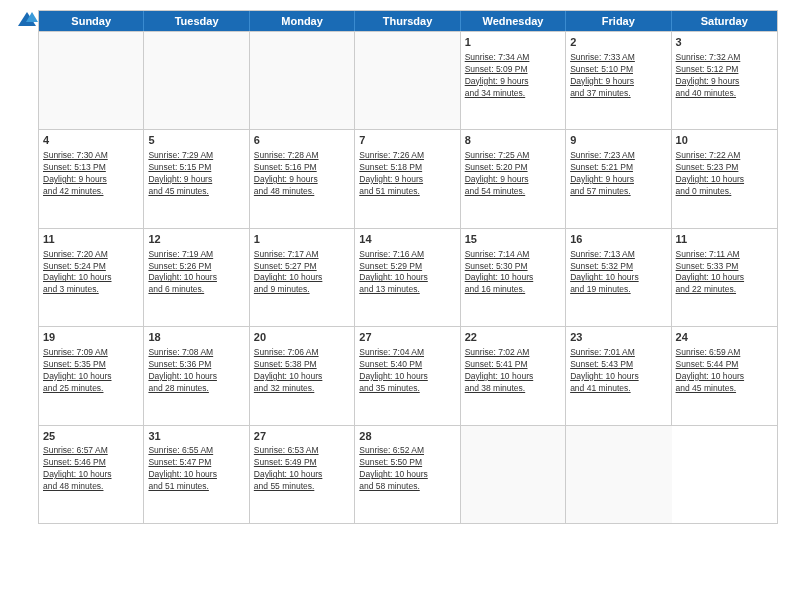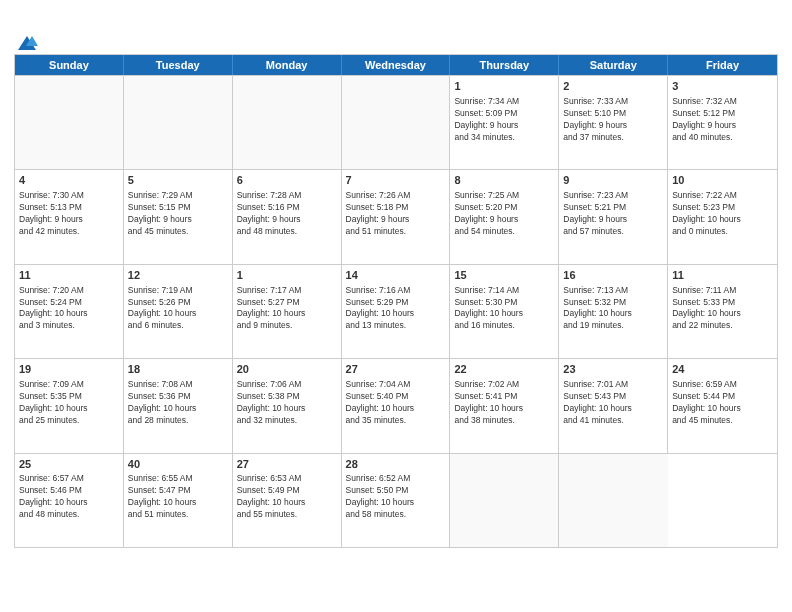--- a/index.html
+++ b/index.html
@@ -7,23 +7,21 @@
       font-family: Arial, sans-serif;
       background: #fff;
       width: 792px;
       height: 612px;
       overflow: hidden;
     }
     .page {
       width: 792px;
       height: 532px;
       display: flex;
-      flex-direction: column;
       padding: 10px 14px 8px 14px;
-      margin-top: 24px;
     }
     .header {
       display: flex;
       align-items: flex-start;
       justify-content: space-between;
       margin-bottom: 6px;
     }
     .logo {
       display: flex;
       flex-direction: column;
@@ -107,20 +105,21 @@
       font-size: 11px;
       font-weight: bold;
       color: #333;
       display: block;
       margin-bottom: 2px;
     }
     .cell-text {
       font-size: 8.5px;
       color: #333;
       line-height: 1.4;
+      text-decoration: underline;
     }
   </style>
 </head>
 <body>
 
 <div class="page">
   <div class="header">
     <div class="logo">
       <div class="logo-text">
         <span class="logo-general"></span>
@@ -135,24 +134,24 @@
       <div class="main-title"></div>
       <div class="subtitle"></div>
     </div>
   </div>
 
   <div class="calendar">
     <div class="cal-header" id="cal-header">
         <div class="cal-header-cell">Sunday</div>
         <div class="cal-header-cell">Tuesday</div>
         <div class="cal-header-cell">Monday</div>
+        <div class="cal-header-cell">Thursday</div>
         <div class="cal-header-cell">Wednesday</div>
-        <div class="cal-header-cell">Thursday</div>
+        <div class="cal-header-cell">Friday</div>
         <div class="cal-header-cell">Saturday</div>
-        <div class="cal-header-cell">Friday</div>
       </div>
     <div class="cal-body" id="cal-body">
         <div class="cal-row">
           <div class="cal-cell empty"></div>
           <div class="cal-cell empty"></div>
           <div class="cal-cell empty"></div>
           <div class="cal-cell empty"></div>
           <div class="cal-cell">
             <span class="day-num">1</span>
             <div class="cell-text">Sunrise: 7:34 AM<br>Sunset: 5:09 PM<br>Daylight: 9 hours<br>and 34 minutes.</div>
@@ -255,21 +254,21 @@
             <span class="day-num">24</span>
             <div class="cell-text">Sunrise: 6:59 AM<br>Sunset: 5:44 PM<br>Daylight: 10 hours<br>and 45 minutes.</div>
           </div>
         </div>
         <div class="cal-row">
           <div class="cal-cell">
             <span class="day-num">25</span>
             <div class="cell-text">Sunrise: 6:57 AM<br>Sunset: 5:46 PM<br>Daylight: 10 hours<br>and 48 minutes.</div>
           </div>
           <div class="cal-cell">
-            <span class="day-num">40</span>
+            <span class="day-num">31</span>
             <div class="cell-text">Sunrise: 6:55 AM<br>Sunset: 5:47 PM<br>Daylight: 10 hours<br>and 51 minutes.</div>
           </div>
           <div class="cal-cell">
             <span class="day-num">27</span>
             <div class="cell-text">Sunrise: 6:53 AM<br>Sunset: 5:49 PM<br>Daylight: 10 hours<br>and 55 minutes.</div>
           </div>
           <div class="cal-cell">
             <span class="day-num">28</span>
             <div class="cell-text">Sunrise: 6:52 AM<br>Sunset: 5:50 PM<br>Daylight: 10 hours<br>and 58 minutes.</div>
           </div>

